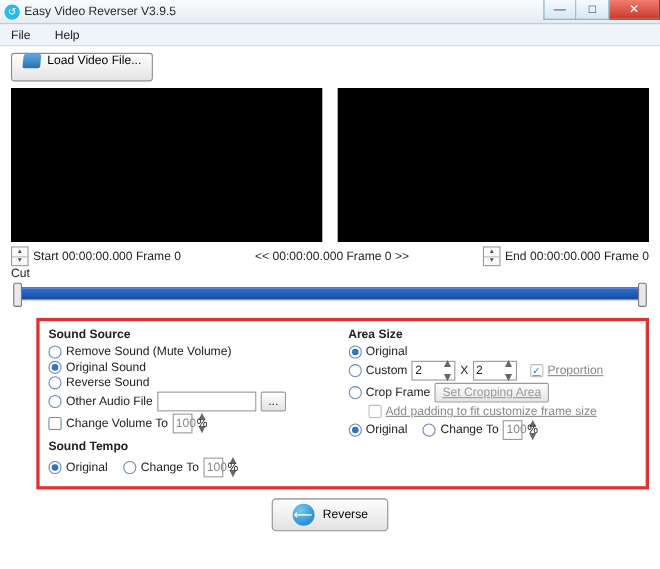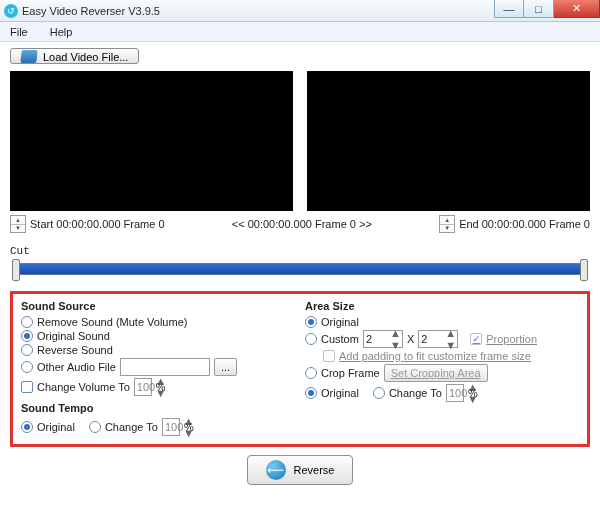--- a/index.html
+++ b/index.html
@@ -11,41 +11,41 @@
 .winbtns { position: absolute; right: 0; top: 0; display: flex; }
 .winbtn { width: 30px; height: 18px; border: 1px solid #8aa7bf; border-top: none; background: linear-gradient(#f5faff,#d7e7f4); display: flex; align-items: center; justify-content: center; color: #334; }
 .winbtn.close { width: 46px; background: linear-gradient(#ef7d70,#c93a2b); border-color: #a03224; color: #fff; border-top-right-radius: 0; }
 .winbtn + .winbtn { border-left: none; }
 
 .menubar { height: 20px; background: #eef4fa; border-bottom: 1px solid #cfdbe6; display: flex; align-items: center; padding: 0 6px; gap: 14px; color: #222; }
 .menuitem { padding: 1px 4px; }
 
 .content { padding: 6px 10px 4px 10px; }
 
-.loadbtn { display: inline-flex; align-items: flex-end; gap: 6px; height: 16px; padding: 0 10px; border: 1px solid #8c8c8c; background: linear-gradient(#fefefe,#e4e4e4); border-radius: 3px; }
+.loadbtn { display: inline-flex; align-items: flex-start; gap: 6px; height: 26px; padding: 0 10px; border: 1px solid #8c8c8c; background: linear-gradient(#fefefe,#e4e4e4); border-radius: 3px; }
 .loadbtn-icon { width: 16px; height: 13px; background: linear-gradient(#5da9e0,#2b6fab); transform: skewX(-6deg); border-radius: 2px; }
 
 .previews { display: flex; gap: 14px; margin-top: 6px; }
 .preview { flex: 1; height: 140px; background: #000; }
 
 .timerow { display: flex; align-items: center; margin-top: 4px; font-size: 10.5px; color: #222; }
 .spinner { width: 16px; height: 18px; border: 1px solid #9a9a9a; background: #fafafa; display: inline-flex; flex-direction: column; margin-right: 4px; }
 .spinner span { flex: 1; display: flex; align-items: center; justify-content: center; font-size: 6px; color: #555; border-bottom: 1px solid #bbb; }
 .spinner span:last-child { border-bottom: none; }
 .timerow .mid { flex: 1; text-align: center; }
 .timerow .right { display: flex; align-items: center; }
 
-.cutlabel { margin-top: 12px; font-size: 11px; color: #222; font-family: Liberation Mono, monospace; }
+.cutlabel { margin-top: 1px; font-size: 11px; color: #222; }
 .cutbar-wrap { position: relative; height: 26px; margin-top: 2px; }
 .cutbar-track { position: absolute; left: 8px; right: 8px; top: 4px; height: 12px; background: linear-gradient(#2f6fd4,#1a4aa0); border: 1px solid #5b7aa8; border-radius: 2px; }
 .cutbar-handle { position: absolute; top: 0; width: 8px; height: 22px; background: #e9e9e9; border: 1px solid #787878; border-radius: 2px; }
 .cutbar-handle.left { left: 2px; }
 .cutbar-handle.right { right: 2px; }
 
-.options { border: 3px solid #d33; padding: 6px 8px 6px 8px; margin-top: 6px; display: flex; gap: 10px; }
+.options { border: 3px solid #d33; padding: 6px 8px 6px 8px; margin-top: 6px; display: flex; gap: 10px; margin-left: 23px; }
 .col { flex: 1; }
 .section-title { font-weight: bold; color: #222; margin-bottom: 4px; }
 .row { display: flex; align-items: center; gap: 4px; margin: 2px 0; color: #222; }
 .row.disabled, .disabled { color: #8a8a8a; text-decoration: underline; }
 .radio, .check { width: 12px; height: 12px; border: 1px solid #6c8bb0; border-radius: 50%; background: #fff; display: inline-flex; align-items: center; justify-content: center; flex-shrink: 0; }
 .radio.sel::after { content: ""; width: 6px; height: 6px; border-radius: 50%; background: #2f72c7; }
 .check { border-radius: 2px; }
 .check.sel::after { content: "✓"; font-size: 9px; color: #2f72c7; line-height: 1; }
 .check.disabled, .radio.disabled { border-color: #bdbdbd; }
 .txt { height: 18px; border: 1px solid #9a9a9a; background: #fff; padding: 0 3px; }
@@ -185,28 +185,28 @@
             <span>2</span>
             <span class="sp">
               <span>▲</span>
               <span>▼</span>
             </span>
           </span>
         <span style="width:4px"></span>
         <span class="check sel disabled"></span>
         <span class="disabled">Proportion</span>
       </div>
+      <div class="row">
+        <span class="radio"></span>
+        <span>Crop Frame</span>
+        <button class="smallbtn disabled">Set Cropping Area</button>
+      </div>
       <div class="row disabled" style="padding-left:18px">
         <span class="check disabled"></span>
         <span>Add padding to fit customize frame size</span>
-      </div>
-      <div class="row">
-        <span class="radio"></span>
-        <span>Crop Frame</span>
-        <button class="smallbtn disabled">Set Cropping Area</button>
       </div>
 
       <div class="row">
         <span class="radio sel"></span>
         <span>Original</span>
         <span style="width:6px"></span>
         <span class="radio"></span>
         <span>Change To</span>
         <span class="num">
             <span>100</span>

